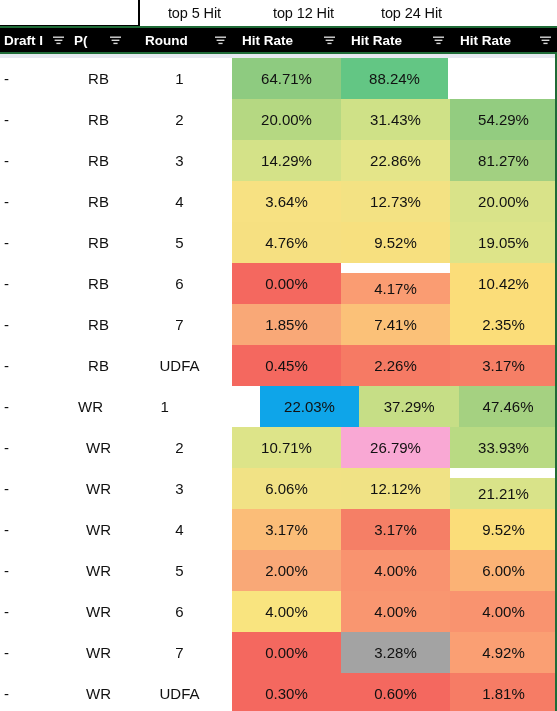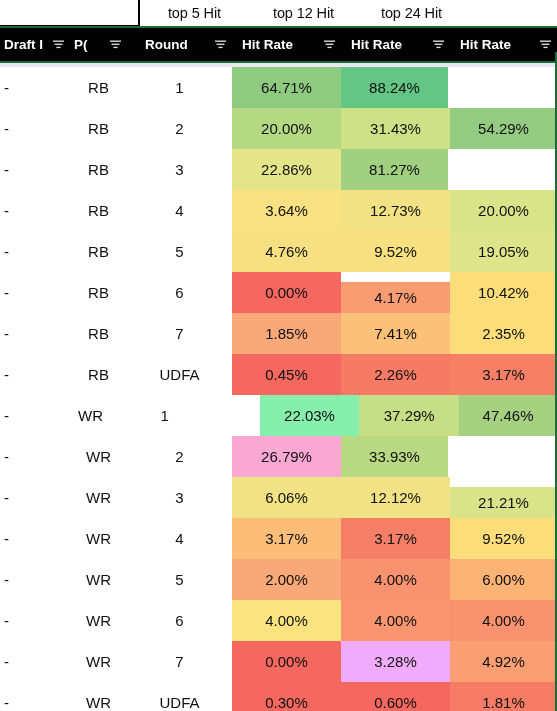--- a/index.html
+++ b/index.html
@@ -47,21 +47,21 @@
     background: #ffffff;
     letter-spacing: -0.1px;
   }
   .g5  { width: 109px; }
   .g12 { width: 109px; }
   .g24 { width: 107px; }
 
   
   .head-row {
     display: flex;
-    height: 37px;
+    height: 28px;
     width: 557px;
     box-sizing: border-box;
     background: #000000;
     border-top: 2px solid #1f6b37;
     border-bottom: 2px solid #1f6b37;
   }
   .head-cell {
     box-sizing: border-box;
     display: flex;
     align-items: center;
@@ -232,20 +232,21 @@
         <div class="c-pos">RB</div>
         <div class="c-round">2</div>
         <div class="c-val v1" style="background: rgb(181, 216, 130);">20.00%</div>
         <div class="c-val v2" style="background: rgb(207, 225, 135);">31.43%</div>
         <div class="c-val v3" style="background: rgb(147, 204, 128);">54.29%</div>
       </div>
       <div class="row">
         <div class="c-draft">-</div>
         <div class="c-pos">RB</div>
         <div class="c-round">3</div>
+        <div class="c-val v1" style="background: rgb(212, 226, 136);">14.29%</div>
         <div class="c-val v2" style="background: rgb(228, 229, 137);">22.86%</div>
         <div class="c-val v3" style="background: rgb(162, 208, 129);">81.27%</div>
       </div>
       <div class="row">
         <div class="c-draft">-</div>
         <div class="c-pos">RB</div>
         <div class="c-round">4</div>
         <div class="c-val v1" style="background: rgb(247, 225, 130);">3.64%</div>
         <div class="c-val v2" style="background: rgb(243, 226, 131);">12.73%</div>
         <div class="c-val v3" style="background: rgb(217, 227, 137);">20.00%</div>
@@ -279,28 +280,29 @@
         <div class="c-pos">RB</div>
         <div class="c-round">UDFA</div>
         <div class="c-val v1" style="background: rgb(244, 104, 95);">0.45%</div>
         <div class="c-val v2" style="background: rgb(246, 122, 100);">2.26%</div>
         <div class="c-val v3" style="background: rgb(246, 127, 102);">3.17%</div>
       </div>
       <div class="row">
         <div class="c-draft">-</div>
         <div class="c-pos">WR</div>
         <div class="c-round">1</div>
-        <div class="c-val v1" style="background: #86efac; margin-left: 47px;">22.03%</div>
+        <div class="c-val v1" style="background: #0ea5e9; margin-left: 47px;">22.03%</div>
         <div class="c-val v2" style="background: rgb(198, 222, 134);">37.29%</div>
         <div class="c-val v3" style="background: rgb(165, 209, 129);">47.46%</div>
       </div>
       <div class="row">
         <div class="c-draft">-</div>
         <div class="c-pos">WR</div>
         <div class="c-round">2</div>
+        <div class="c-val v1" style="background: rgb(221, 228, 137);">10.71%</div>
         <div class="c-val v2" style="background: #f9a8d4;">26.79%</div>
         <div class="c-val v3" style="background: rgb(185, 218, 131);">33.93%</div>
       </div>
       <div class="row">
         <div class="c-draft">-</div>
         <div class="c-pos">WR</div>
         <div class="c-round">3</div>
         <div class="c-val v1" style="background: rgb(241, 226, 133);">6.06%</div>
         <div class="c-val v2" style="background: rgb(240, 226, 133);">12.12%</div>
         <div class="c-val v3" style="background: rgb(217, 227, 137); margin-top: 10px;">21.21%</div>
@@ -327,21 +329,21 @@
         <div class="c-round">6</div>
         <div class="c-val v1" style="background: rgb(249, 228, 127);">4.00%</div>
         <div class="c-val v2" style="background: rgb(249, 150, 112);">4.00%</div>
         <div class="c-val v3" style="background: rgb(249, 147, 111);">4.00%</div>
       </div>
       <div class="row">
         <div class="c-draft">-</div>
         <div class="c-pos">WR</div>
         <div class="c-round">7</div>
         <div class="c-val v1" style="background: rgb(244, 104, 95);">0.00%</div>
-        <div class="c-val v2" style="background: #f0abfc;">3.28%</div>
+        <div class="c-val v2" style="background: #a3a3a3;">3.28%</div>
         <div class="c-val v3" style="background: rgb(250, 159, 115);">4.92%</div>
       </div>
       <div class="row">
         <div class="c-draft">-</div>
         <div class="c-pos">WR</div>
         <div class="c-round">UDFA</div>
         <div class="c-val v1" style="background: rgb(244, 104, 95);">0.30%</div>
         <div class="c-val v2" style="background: rgb(244, 104, 95);">0.60%</div>
         <div class="c-val v3" style="background: rgb(246, 124, 101);">1.81%</div>
       </div>

